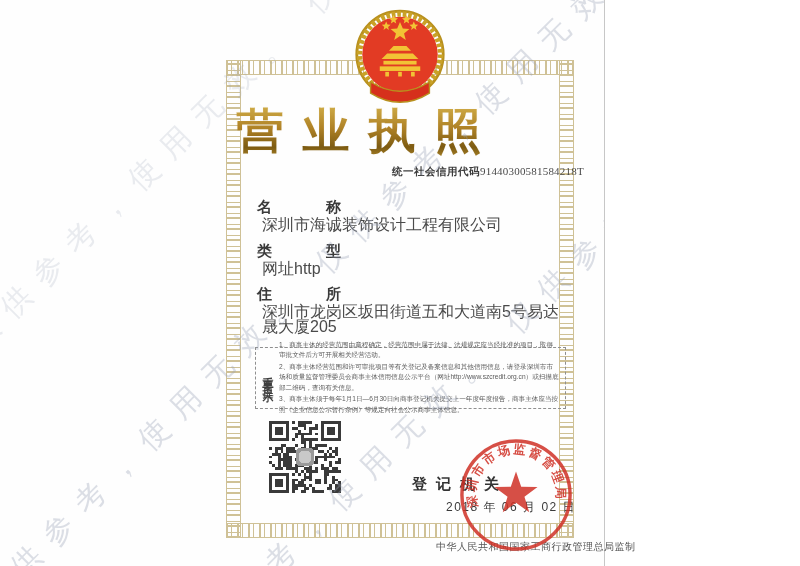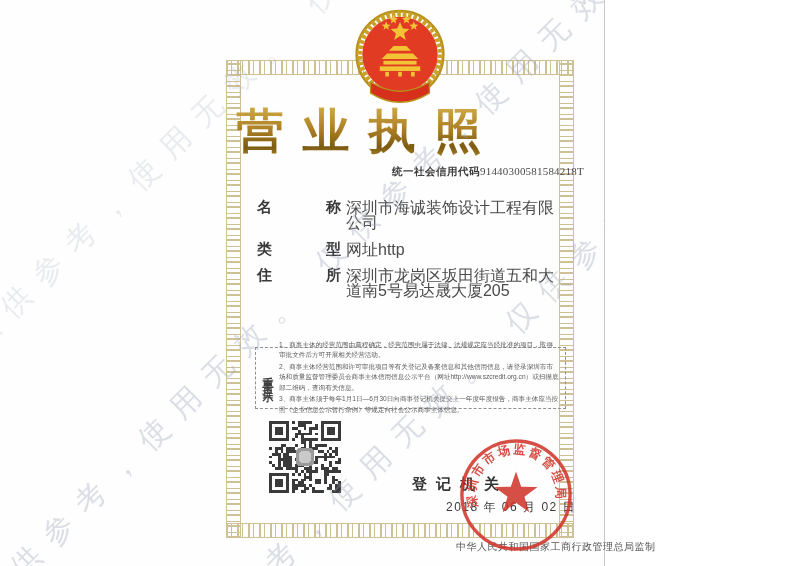--- a/index.html
+++ b/index.html
@@ -24,42 +24,42 @@
          text-align:center;font-size:47px;font-weight:bold;letter-spacing:19px;padding-left:0;
          background:linear-gradient(180deg,#e8c75a 0%,#b8892a 45%,#7e5c12 75%,#caa23c 100%);
          -webkit-background-clip:text;background-clip:text;color:transparent;
          text-shadow:0 0 1px rgba(122,90,20,.15);}
 
   .code-line{position:absolute;left:392px;top:165px;z-index:2;display:flex;align-items:baseline;}
   .code-label{font-size:10.5px;font-weight:bold;color:#3c3c3c;letter-spacing:.5px;}
   .code-value{font-size:11px;color:#4a4a4a;font-family:"Liberation Serif","DejaVu Serif",serif;letter-spacing:.2px;}
 
   .fields{position:absolute;left:257px;top:198px;width:310px;z-index:2;}
-  .frow{display:flex;align-items:flex-start;}
+  .frow{display:flex;align-items:flex-start;flex-direction:column;}
   .flabel{width:84px;min-width:84px;font-size:15px;font-weight:bold;color:#3a3a3a;
           text-align:justify;text-align-last:justify;line-height:17px;}
   .fvalue{flex:1;margin-left:5px;font-size:16px;color:#4a4a4a;line-height:15px;padding-top:2px;}
   .mb-a{margin-bottom:10px;} .mb-b{margin-bottom:9px;} .mb-c{margin-bottom:21px;}
 
   .notice{position:absolute;left:255px;top:347px;width:311px;height:62px;z-index:2;
           border:1px dashed #8f8f8f;display:flex;align-items:center;padding:3px 6px 3px 5px;box-sizing:border-box;}
   .notice-label{writing-mode:vertical-rl;text-orientation:upright;font-size:11px;font-weight:bold;
                 color:#3f3f3f;letter-spacing:5px;margin-right:5px;line-height:13px;}
   .notice-items{margin:0;padding:0;list-style:none;font-size:6.6px;line-height:1.58;color:#5a5a5a;}
   .notice-items li{margin:0 0 1px 0;}
 
   .qr{position:absolute;left:269px;top:421px;width:72px;height:72px;z-index:2;}
 
   .reg-label{position:absolute;left:412px;top:475px;z-index:2;font-size:15px;font-weight:bold;
              color:#333;letter-spacing:9px;}
   .reg-date{position:absolute;left:446px;top:499px;z-index:2;font-size:12px;color:#3a3a3a;letter-spacing:1.5px;}
 
   .seal{position:absolute;left:457px;top:436px;width:118px;height:118px;z-index:5;opacity:.85;}
 
-  .footer-note{position:absolute;left:456px;top:540px;z-index:2;font-size:10px;color:#555;letter-spacing:.5px;}
+  .footer-note{position:absolute;left:436px;top:540px;z-index:2;font-size:10px;color:#555;letter-spacing:.5px;}
 
   
   .wm-layer{position:absolute;left:0;top:0;width:604px;height:566px;overflow:hidden;z-index:8;pointer-events:none;}
   .wm{position:absolute;transform:rotate(-45deg);transform-origin:0 0;white-space:nowrap;
       font-size:30px;letter-spacing:15px;color:rgba(152,162,182,.34);}
   .wm span{margin-right:26px;}
   .wm.w0{left:-40px;top:330px;color:rgba(152,162,182,.20);}
   .wm.w1{left:-30px;top:590px;}
   .wm.w2{left:160px;top:650px;}
   .wm.w3{left:320px;top:860px;color:rgba(152,162,182,.26);}

